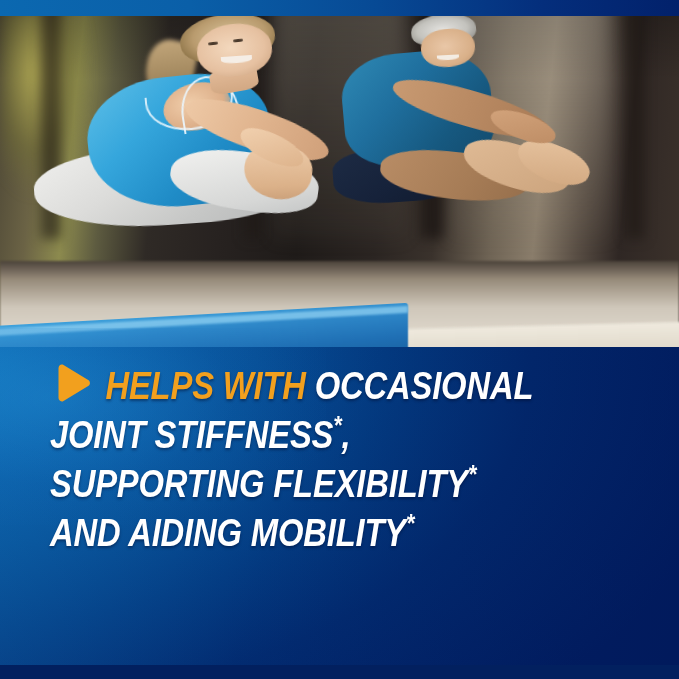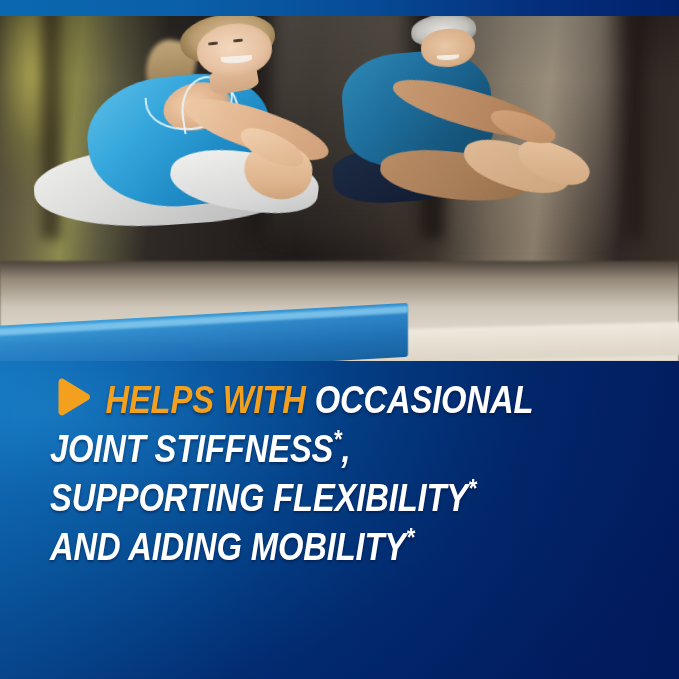--- a/index.html
+++ b/index.html
@@ -217,21 +217,21 @@
     border-radius:44% 48% 46% 50%; transform:rotate(16deg);
   }
   .m-foot {
     left:76%; top:40%; width:11%; height:10%;
     background:linear-gradient(160deg,#e7c4a0,#d0a67e);
     border-radius:46% 44% 50% 50%; transform:rotate(22deg);
   }
 
   
   .banner {
-    position:absolute; left:0; top:361px;
+    position:absolute; left:0; top:347px;
     width:679px; height:318px;
     z-index:5;
     background:
       radial-gradient(120% 150% at -8% 6%, #1173bb 0%, #0a5ca6 20%, #064c93 38%, #033a80 55%, #022a6f 72%, #011f64 100%);
   }
   .banner::after{
     content:""; position:absolute; inset:0;
     background:linear-gradient(105deg, rgba(24,130,200,.30) 0%, rgba(10,70,150,.05) 42%, rgba(0,18,80,.40) 100%);
     pointer-events:none;
   }

